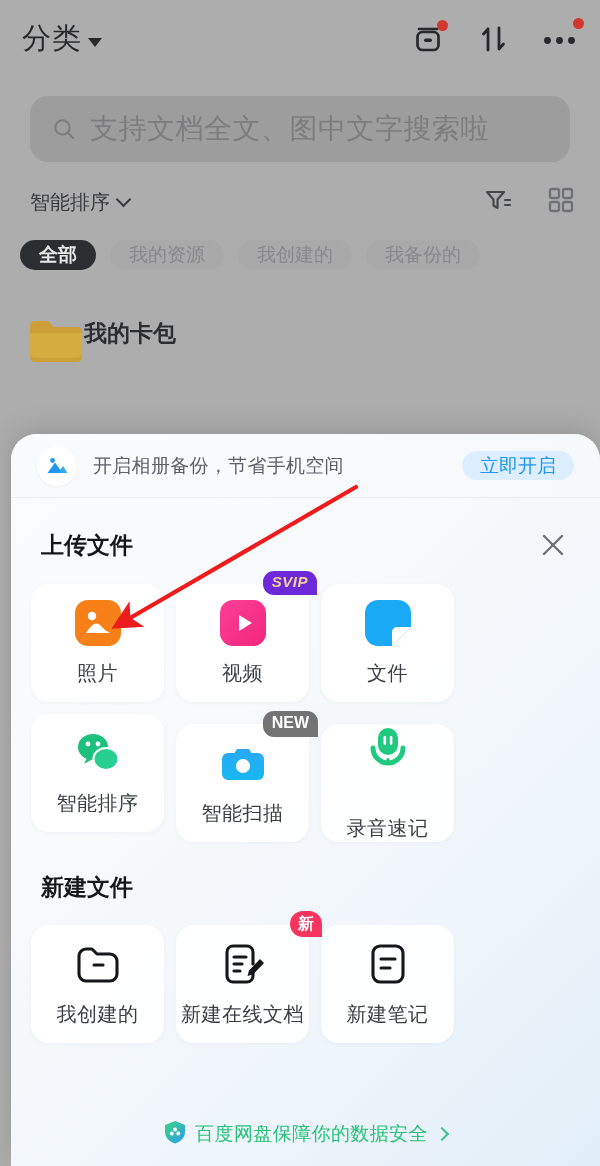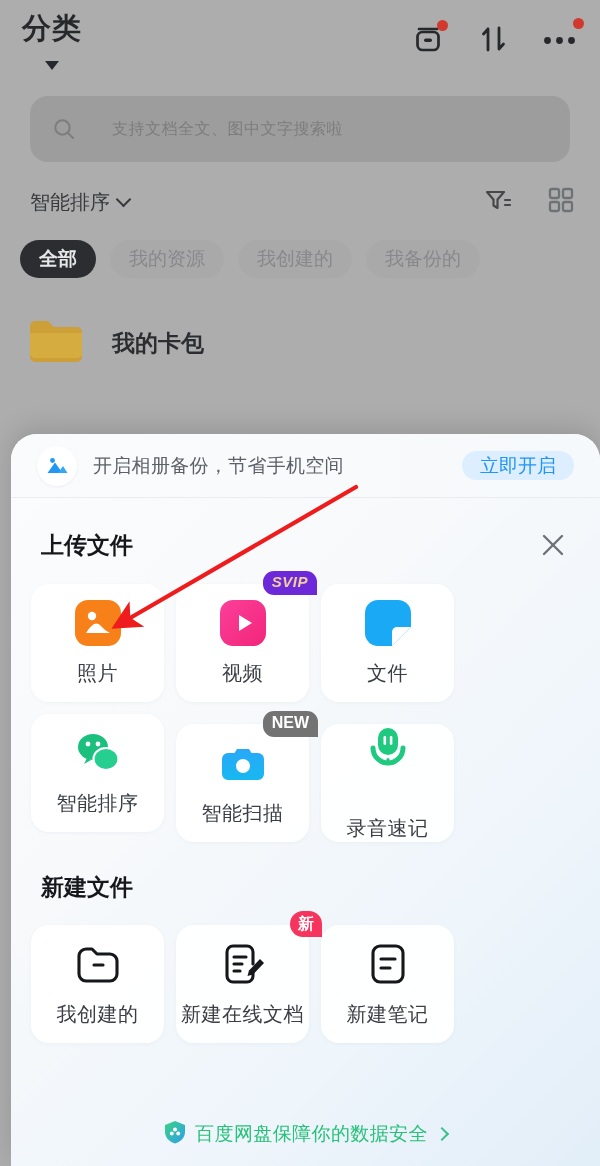--- a/index.html
+++ b/index.html
@@ -20,54 +20,54 @@
     content:""; position:absolute; inset:0;
     background: rgba(120,120,120,0.18);
     pointer-events:none;
   }
 
   .topbar {
     position: absolute; top: 0; left: 0; right: 0; height: 78px;
     display: flex; align-items: center; padding: 0 22px;
   }
   .cat-title {
-    font-size: 29px; font-weight: 700; color: #15171a;
-    letter-spacing: 1px; display:flex; align-items:center; gap:6px;flex-direction:column;
+    font-size: 29px; font-weight: 400; color: #15171a;
+    letter-spacing: 1px; display:flex; align-items:center; gap:6px;
   }
   .caret-down {
     width:0;height:0;border-left:7px solid transparent;border-right:7px solid transparent;
     border-top:9px solid #15171a; margin-top:6px;
   }
   .top-actions { margin-left:auto; display:flex; align-items:center; gap:30px; }
   .icon-wrap { position: relative; width: 36px; height: 36px; display:flex;align-items:center;justify-content:center;}
   .reddot { position:absolute; width:11px;height:11px;border-radius:50%;background:#e52b1e; top:-1px; right:-2px; }
 
   .searchbar {
     position:absolute; top:96px; left:30px; right:30px; height:66px;
     background: rgba(150,150,150,0.55);
     border-radius: 18px;
     display:flex; align-items:center; padding: 0 22px; gap: 14px;
   }
-  .search-ph { color:#7e7e80; font-size:16px; letter-spacing:.5px;margin-left:22px;}
+  .search-ph { color:#7e7e80; font-size:28px; letter-spacing:.5px;}
 
   .sortrow { position:absolute; top:183px; left:30px; right:26px; height:38px; display:flex; align-items:center; }
   .sort-label { font-size:20px; color:#2a2c30; display:flex;align-items:center;gap:8px;}
   .chev { width:11px;height:11px;border-right:2.4px solid #2a2c30;border-bottom:2.4px solid #2a2c30;transform:rotate(45deg);margin-top:-5px;}
   .sortrow .sp { margin-left:auto; display:flex; align-items:center; gap:36px;}
 
   .chips { position:absolute; top:240px; left:20px; right:0; display:flex; gap:14px; }
   .chip {
-    height:38px; padding:0 19px; border-radius:19px;
+    height:30px; padding:0 19px; border-radius:19px;
     display:flex;align-items:center;justify-content:center;
     font-size:19px; color:#8b8c90; background: rgba(178,178,178,0.62);
     white-space:nowrap;
   }
   .chip.active { background:#1b1d22; color:#ffffff; font-weight:700; }
 
-  .folderrow { position:absolute; top:318px; left:28px; display:flex; align-items:center; gap:28px; }
+  .folderrow { position:absolute; top:318px; left:28px; display:flex; }
   .folder-name { font-size:23px; font-weight:700; color:#1b1d22; }
 
   
   #sheet {
     position:absolute; left:0; right:0; top:434px; bottom:0;
     border-radius: 26px 26px 0 0;
     background: linear-gradient(135deg, #fbfcfd 0%, #f7f9fb 38%, #eef5fb 72%, #e2eef8 100%);
     box-shadow: 0 -6px 26px rgba(0,0,0,0.13);
     overflow:hidden;
     margin-left:11px;

